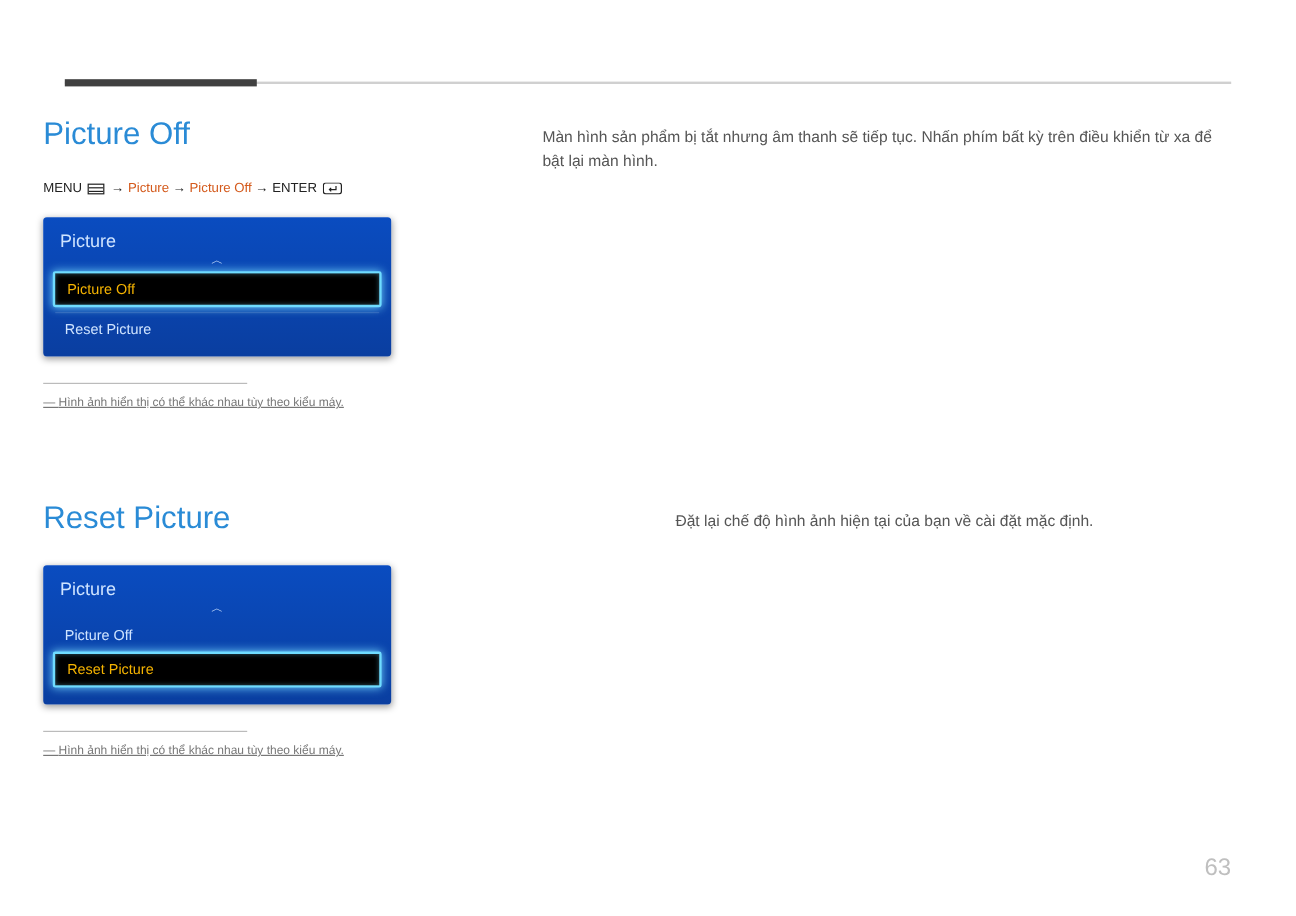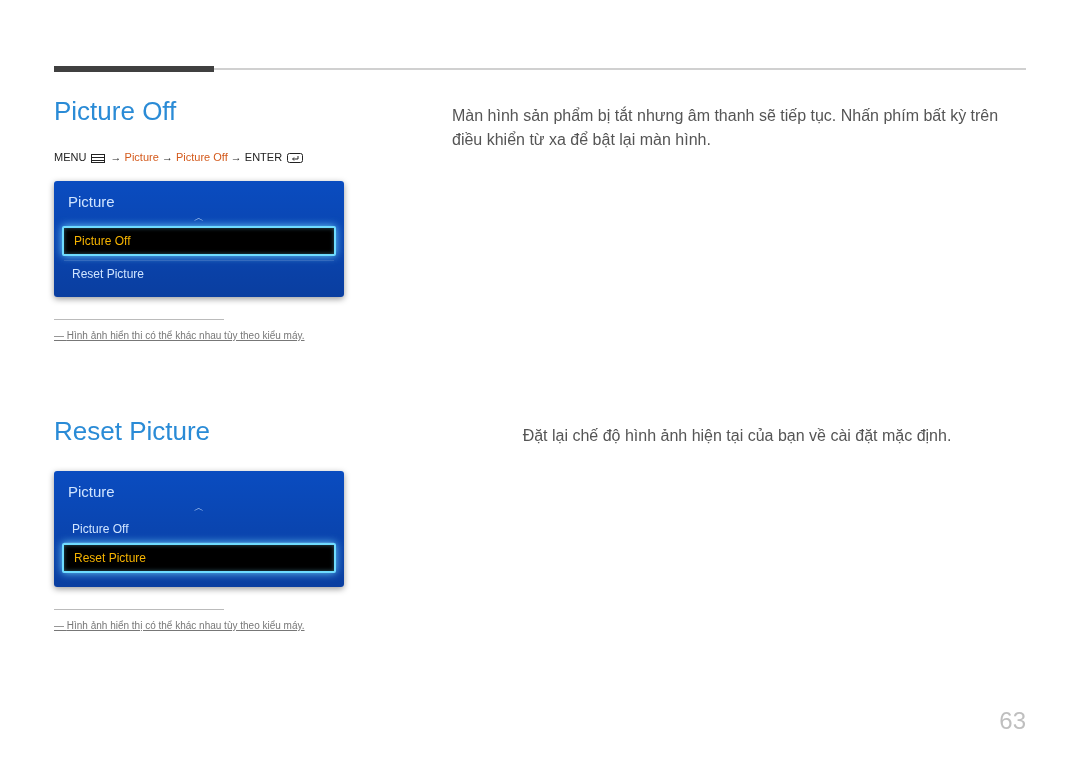--- a/index.html
+++ b/index.html
@@ -22,21 +22,21 @@
   .header-accent {
     position: absolute;
     top: 66px;
     left: 54px;
     width: 160px;
     height: 6px;
     background: #404040;
   }
   .section {
     position: absolute;
-    left: 54px;
+    left: 36px;
   }
   .section.one { top: 96px; }
   .section.two { top: 416px; }
 
   .title {
     font-size: 26px;
     font-weight: 400;
     color: #2a8bd6;
     margin-bottom: 24px;
   }
@@ -124,32 +124,32 @@
   .footnote {
     font-size: 10px;
     color: #777;
     text-decoration: underline;
   }
 
   .body-text {
     position: absolute;
     left: 452px;
     width: 570px;
-    font-size: 16px;
+    font-size: 13px;
     color: #555;
     line-height: 1.5;
   }
   .body-text.one { top: 104px; }
   .body-text.two { top: 424px; text-align: center; }
 
   .page-num {
     position: absolute;
     right: 54px;
     bottom: 28px;
-    font-size: 24px;
+    font-size: 20px;
     color: #bfbfbf;
     font-weight: 300;
   }
 </style>
 </head>
 <body>
 
 <div class="header-rule"></div>
 <div class="header-accent"></div>
 

